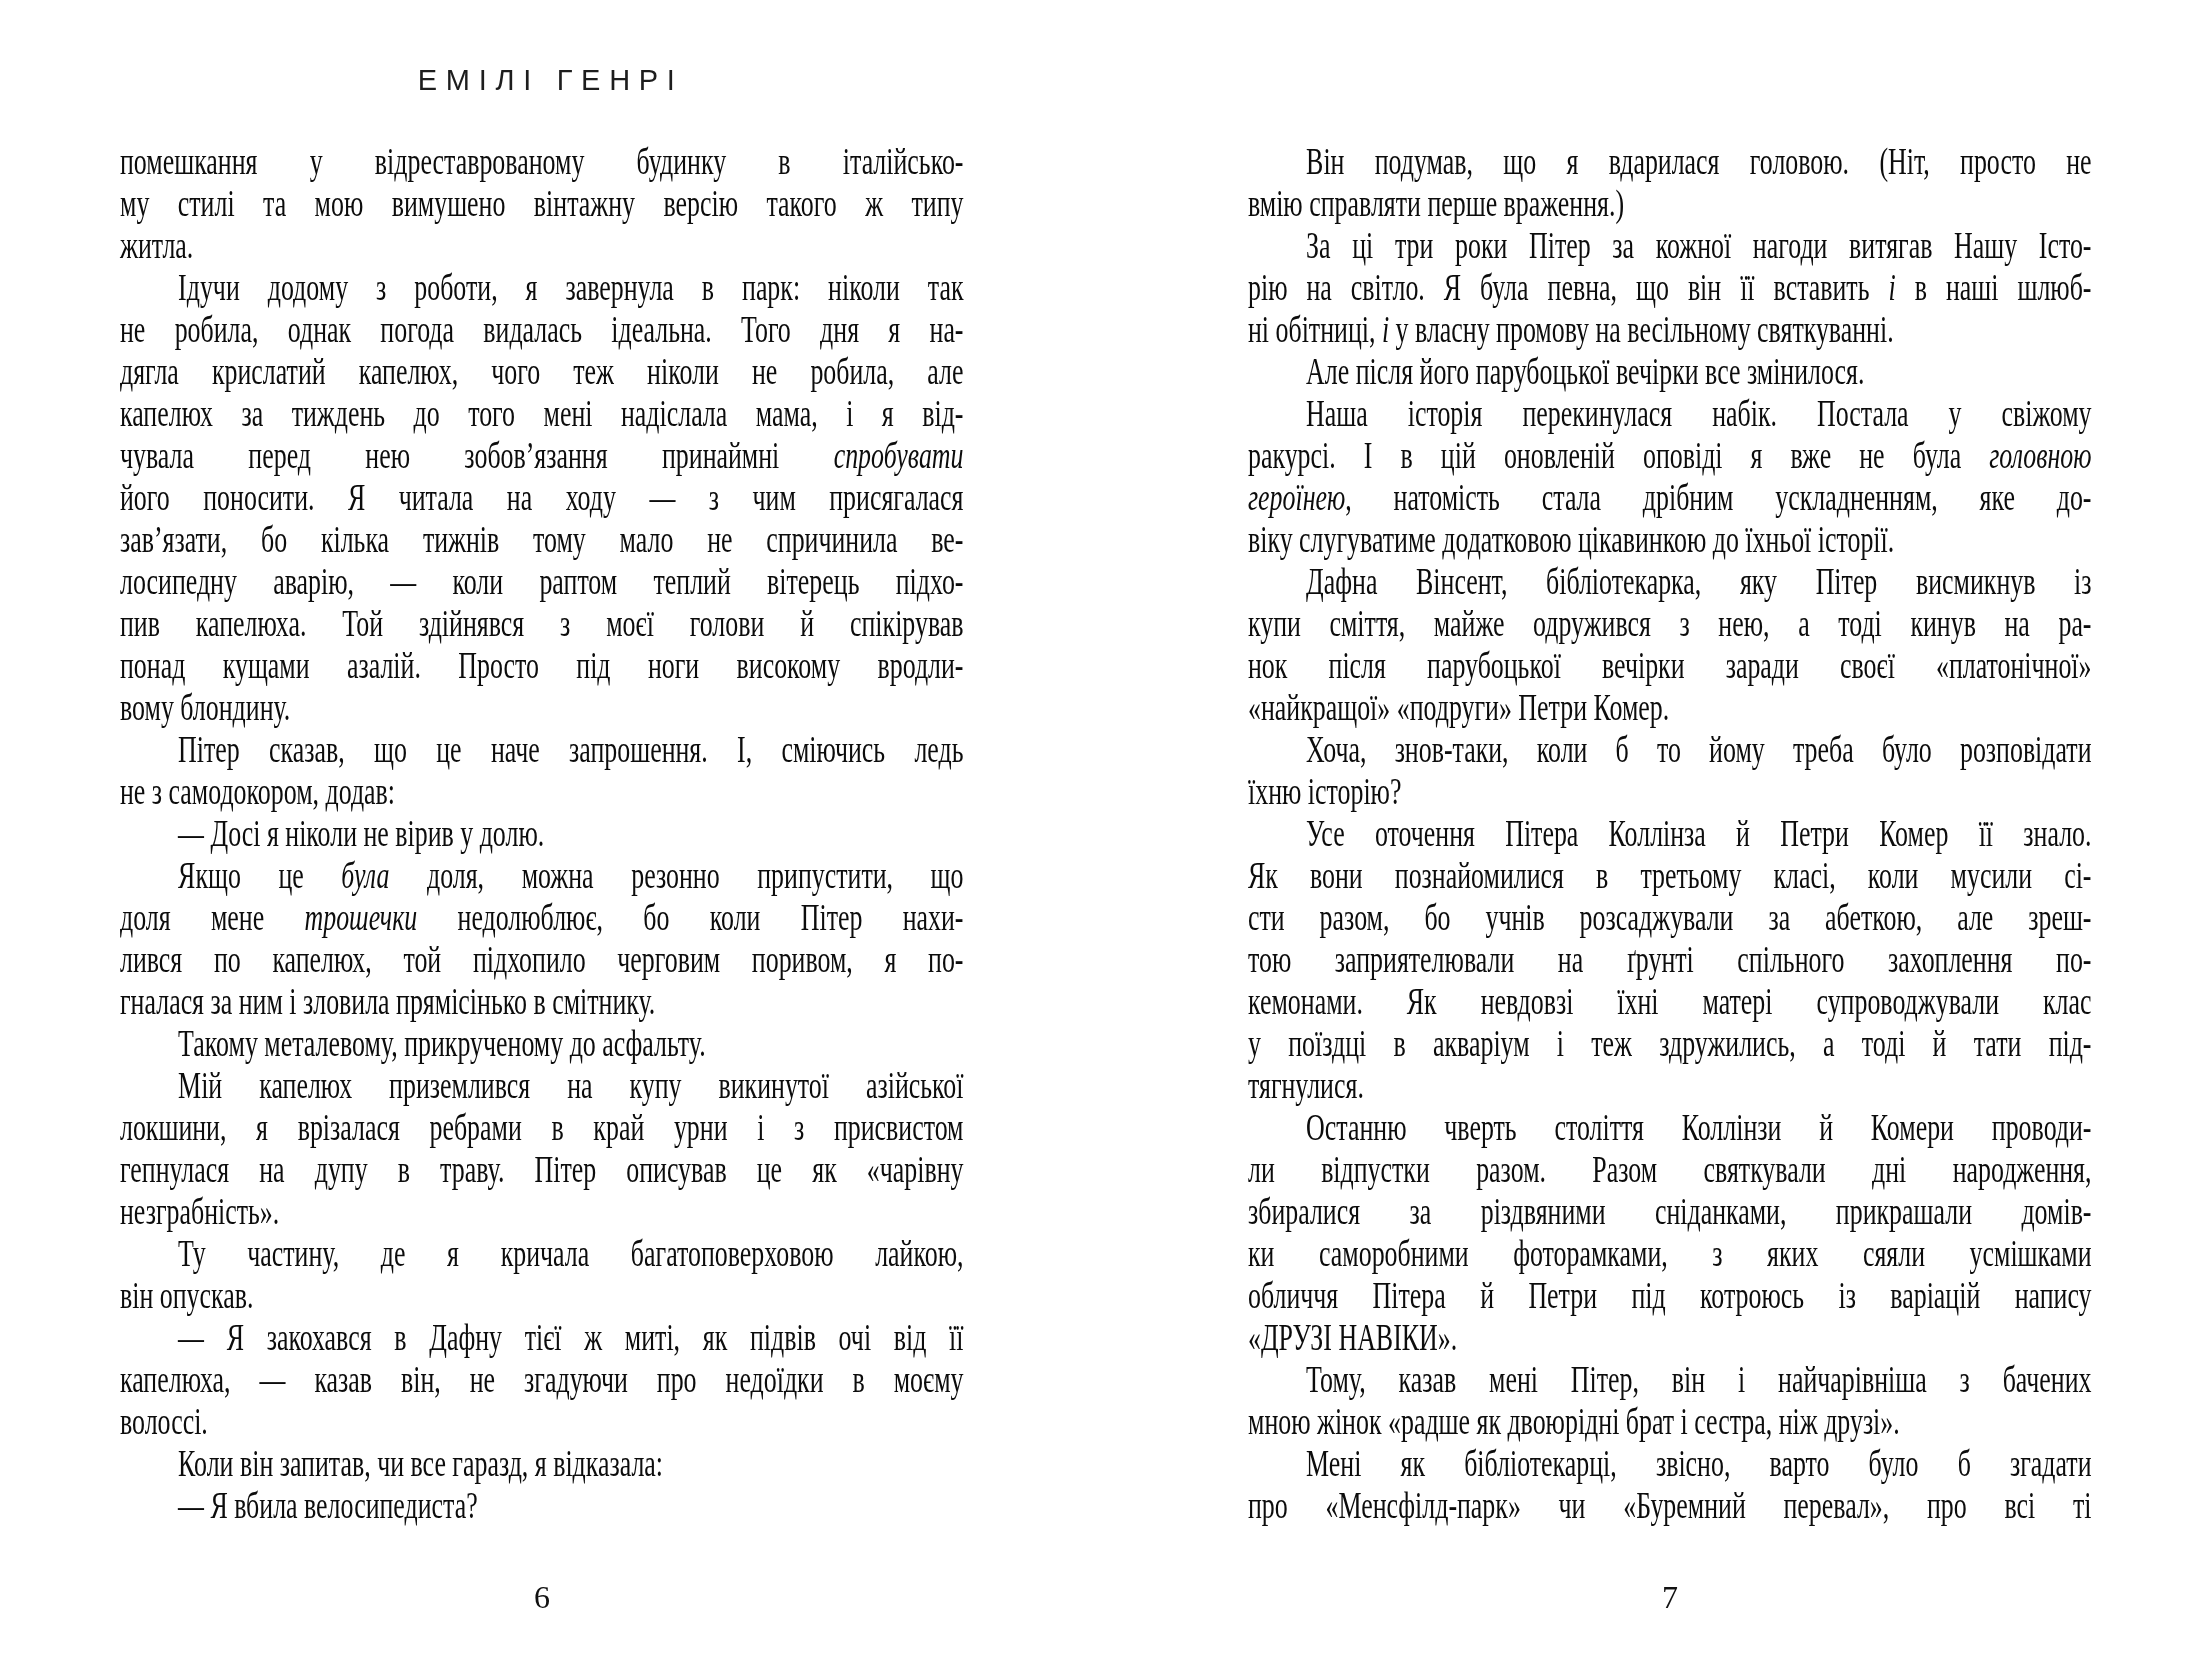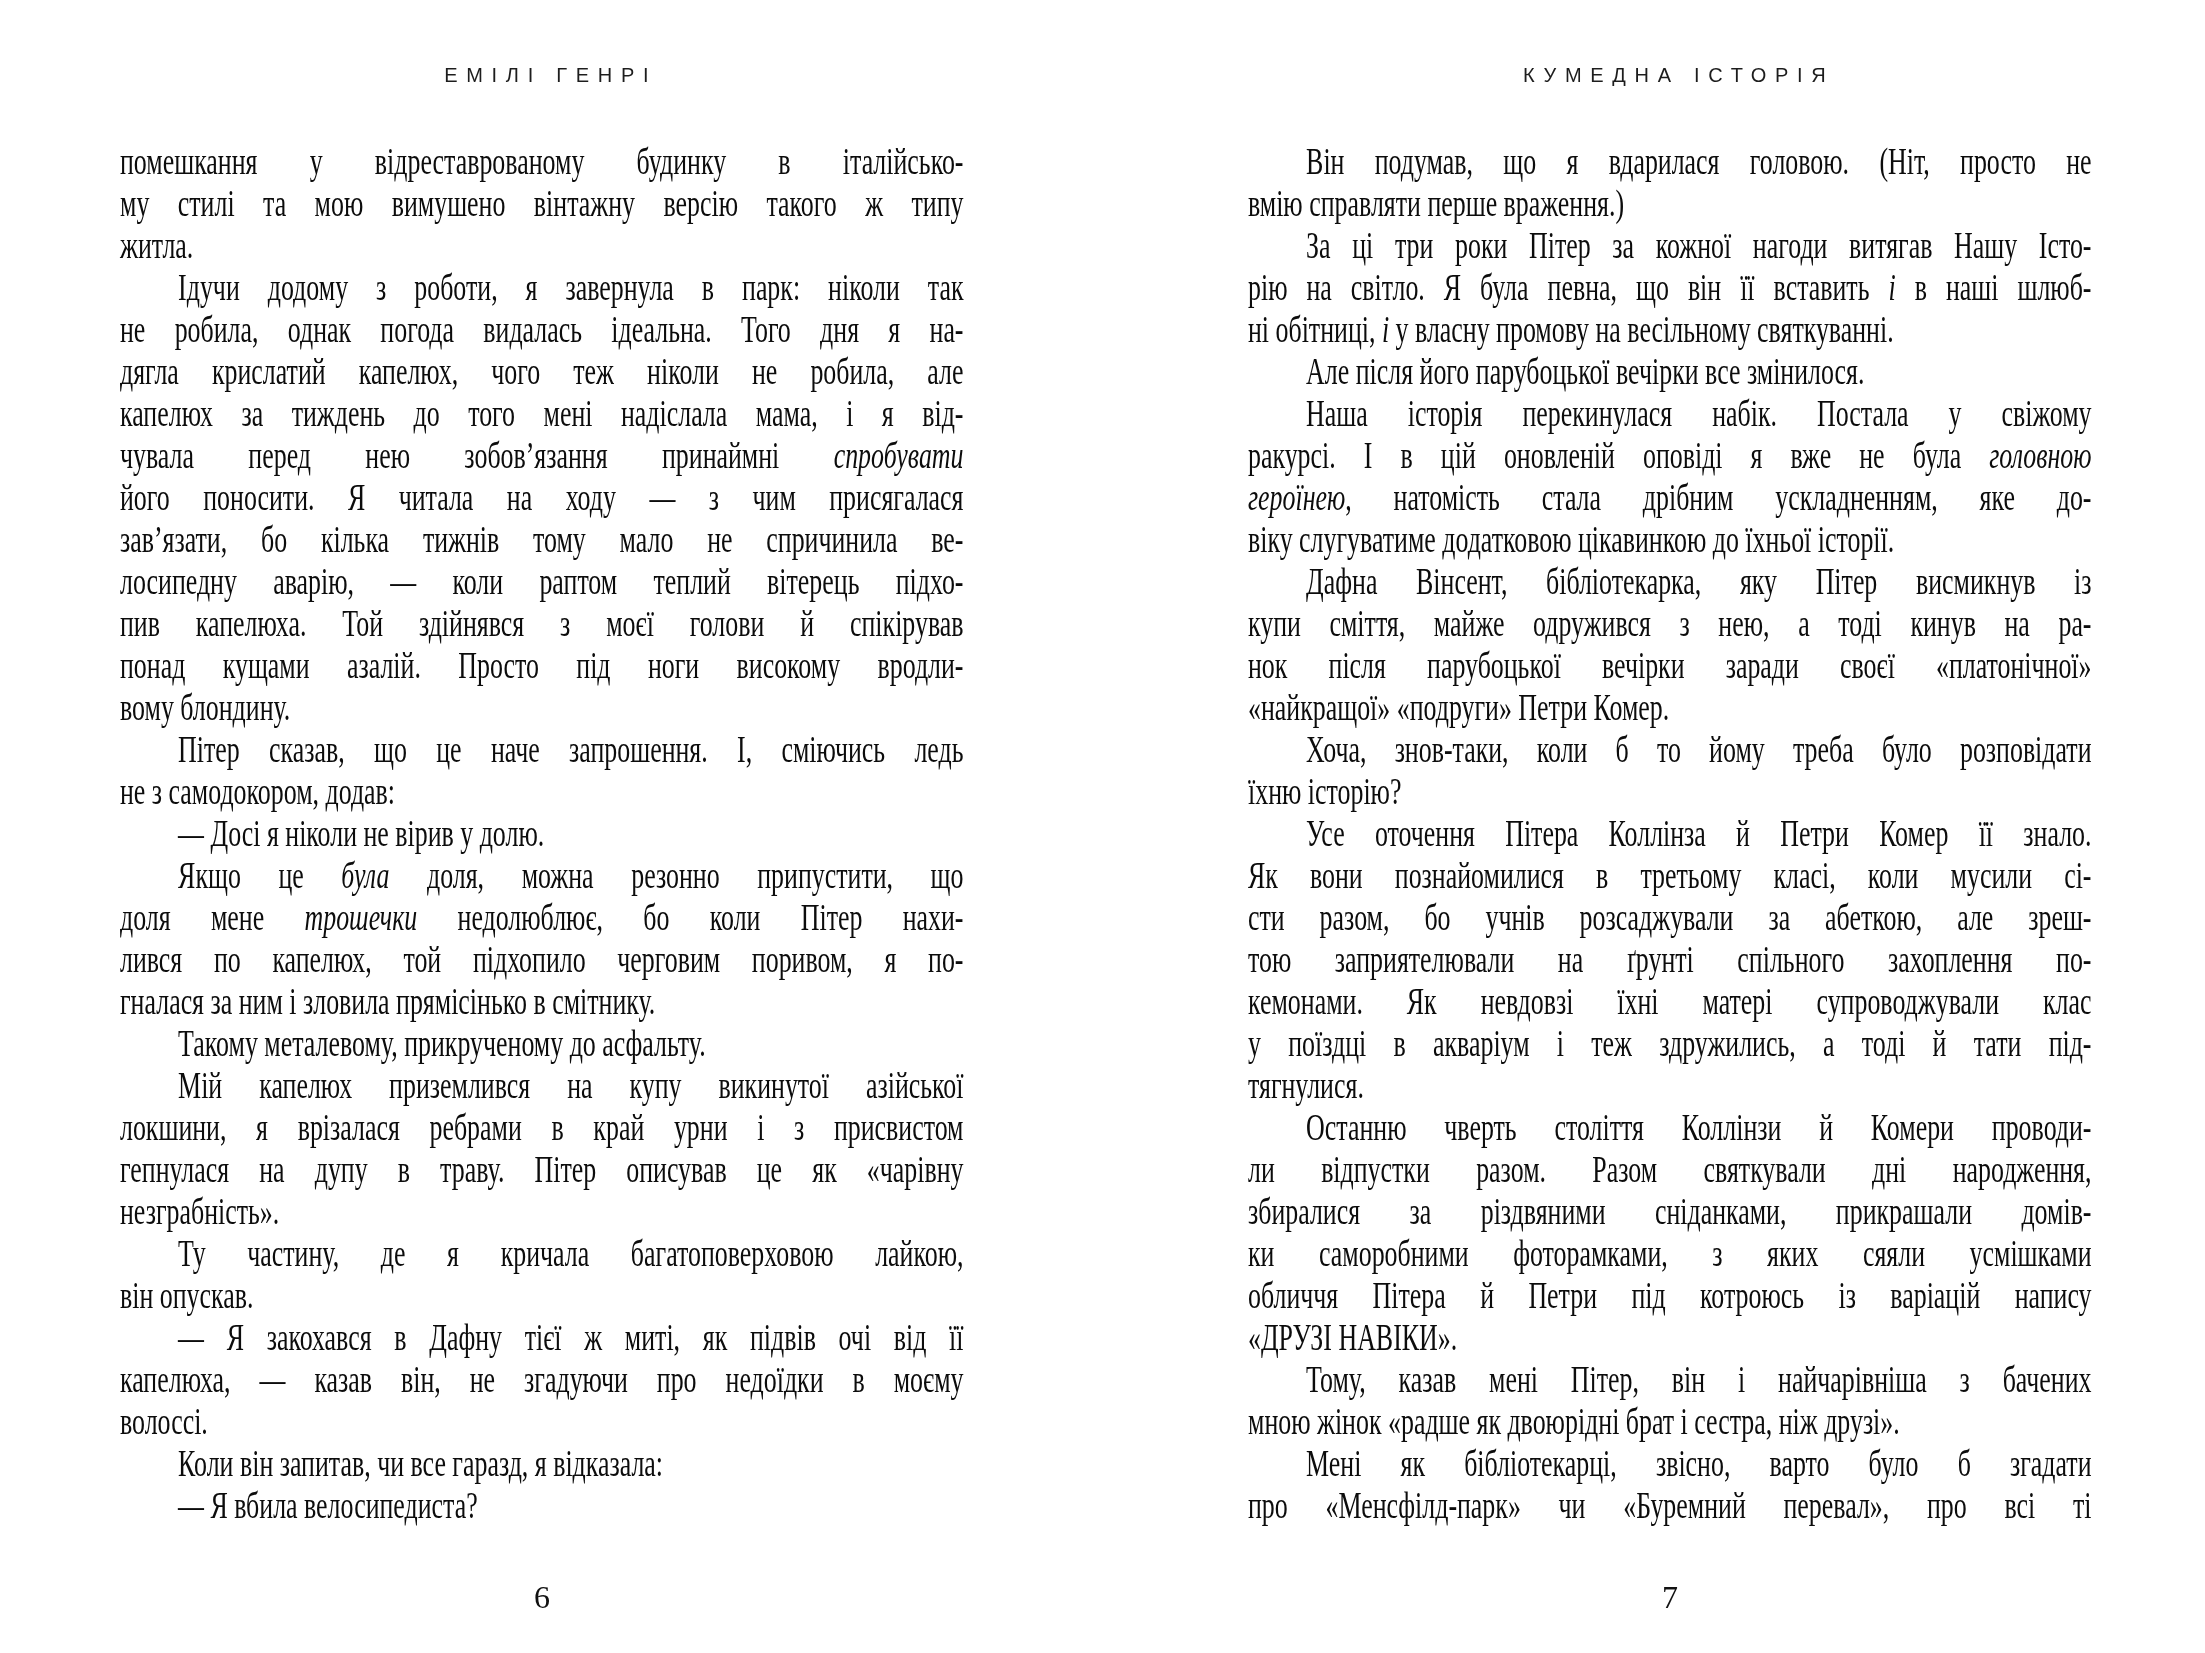--- a/index.html
+++ b/index.html
@@ -17,21 +17,21 @@
     height: 1654px;
     background: #ffffff;
     color: #0c0c0c;
   }
   .running-head {
     position: absolute;
     top: 64px;
     width: 844px;
     text-align: center;
     font-family: "Liberation Sans", sans-serif;
-    font-size: 20px;
+    font-size: 29px;
     font-weight: 400;
     letter-spacing: 8.7px;
     padding-left: 8.7px; 
     color: #1d1d1d;
     white-space: nowrap;
   }
   .running-head.left  { left: 120px; }
   .running-head.right { left: 1248px; }
 
   
@@ -68,21 +68,20 @@
   .page-number.left  { left: 120px; }
   .page-number.right { left: 1248px; }
 </style>
 </head>
 <body>
 
 <div class="spread">
 
   <div class="running-head left">ЕМІЛІ ГЕНРІ</div>
 
-  <div class="running-head right">КУМЕДНА ІСТОРІЯ</div>
 
   <div class="text-block left" id="left-lines">
       <div class="line"><span>помешкання у відреставрованому будинку в італійсько-</span></div>
       <div class="line"><span>му стилі та мою вимушено вінтажну версію такого ж типу</span></div>
       <div class="line flush"><span>житла.</span></div>
       <div class="line indent"><span>Ідучи додому з роботи, я завернула в парк: ніколи так</span></div>
       <div class="line"><span>не робила, однак погода видалась ідеальна. Того дня я на-</span></div>
       <div class="line"><span>дягла крислатий капелюх, чого теж ніколи не робила, але</span></div>
       <div class="line"><span>капелюх за тиждень до того мені надіслала мама, і я від-</span></div>
       <div class="line"><span>чувала перед нею зобов’язання принаймні </span><em>спробувати</em></div>

